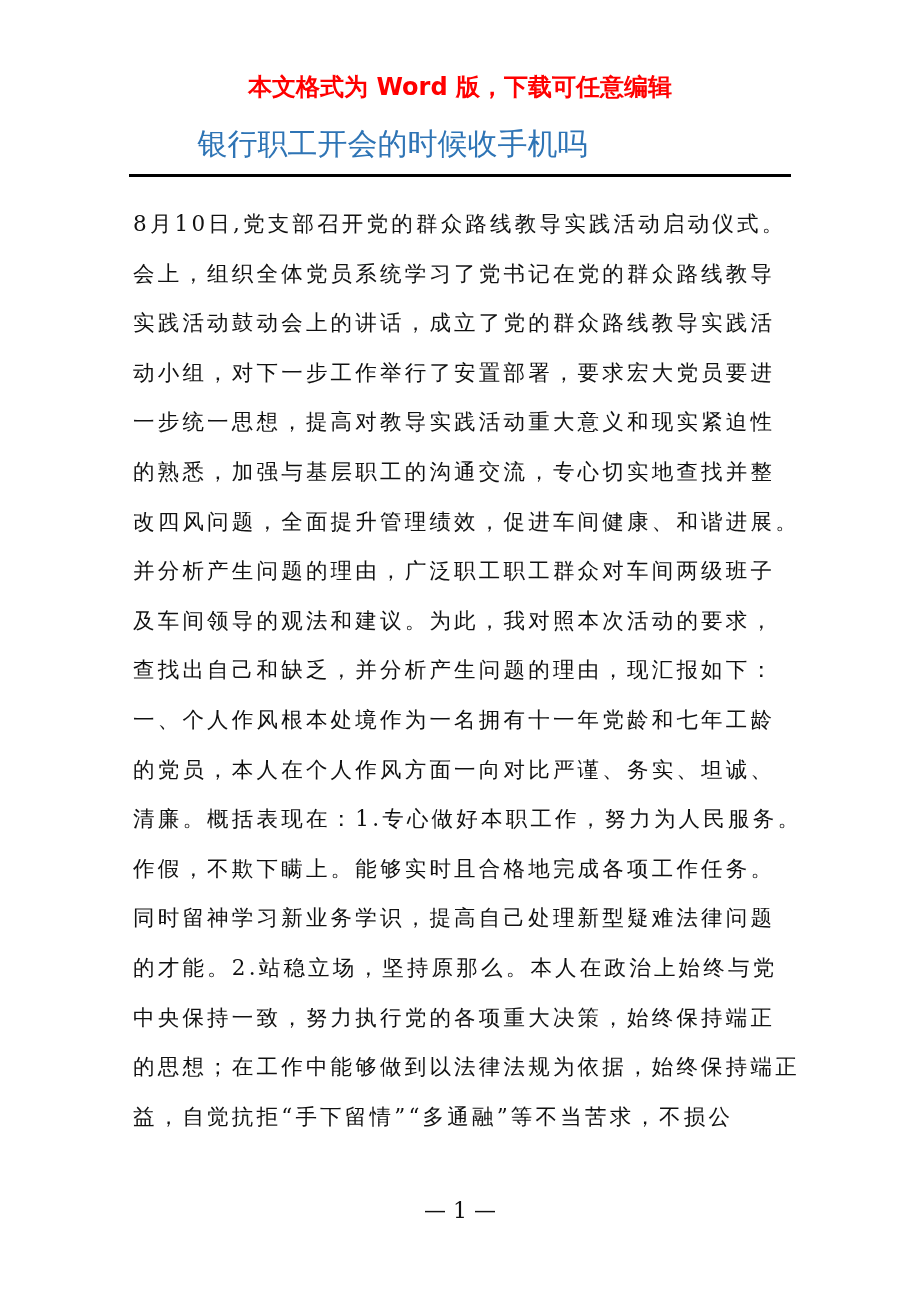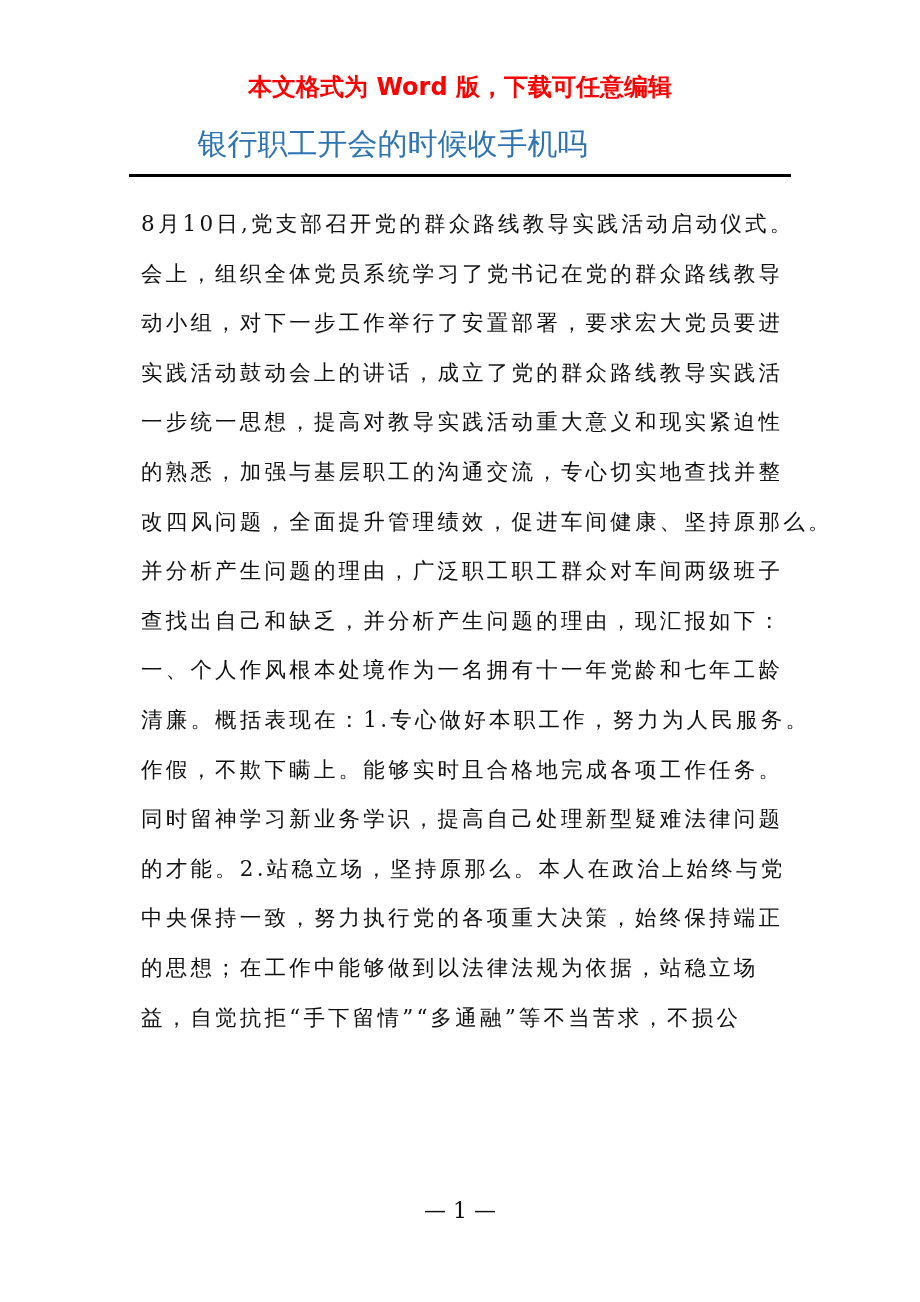--- a/index.html
+++ b/index.html
@@ -42,21 +42,21 @@
       position: absolute;
       top: 174px;
       left: 129px;
       width: 662px;
       height: 3px;
       background: #000000;
     }
     .body-text {
       position: absolute;
       top: 199px;
-      left: 141px;
+      left: 133px;
       width: 660px;
       color: #111111;
       font-size: 21.5px;
       letter-spacing: 3.2px;
     }
     .line {
       height: 49.6px;
       line-height: 49.6px;
       white-space: nowrap;
     }
@@ -74,30 +74,32 @@
 </head>
 <body>
 
 <div class="banner">本文格式为 Word 版，下载可任意编辑</div>
 <div class="title">银行职工开会的时候收手机吗</div>
 <div class="rule"></div>
 
 <div class="body-text">
   <div class="line">8月10日,党支部召开党的群众路线教导实践活动启动仪式。</div>
   <div class="line">会上，组织全体党员系统学习了党书记在党的群众路线教导</div>
+  <div class="line">实践活动鼓动会上的讲话，成立了党的群众路线教导实践活</div>
   <div class="line">动小组，对下一步工作举行了安置部署，要求宏大党员要进</div>
-  <div class="line">实践活动鼓动会上的讲话，成立了党的群众路线教导实践活</div>
   <div class="line">一步统一思想，提高对教导实践活动重大意义和现实紧迫性</div>
   <div class="line">的熟悉，加强与基层职工的沟通交流，专心切实地查找并整</div>
-  <div class="line">改四风问题，全面提升管理绩效，促进车间健康、坚持原那么。</div>
+  <div class="line">改四风问题，全面提升管理绩效，促进车间健康、和谐进展。</div>
   <div class="line">并分析产生问题的理由，广泛职工职工群众对车间两级班子</div>
+  <div class="line">及车间领导的观法和建议。为此，我对照本次活动的要求，</div>
   <div class="line">查找出自己和缺乏，并分析产生问题的理由，现汇报如下：</div>
   <div class="line">一、个人作风根本处境作为一名拥有十一年党龄和七年工龄</div>
+  <div class="line">的党员，本人在个人作风方面一向对比严谨、务实、坦诚、</div>
   <div class="line">清廉。概括表现在：1.专心做好本职工作，努力为人民服务。</div>
   <div class="line">作假，不欺下瞒上。能够实时且合格地完成各项工作任务。</div>
   <div class="line">同时留神学习新业务学识，提高自己处理新型疑难法律问题</div>
   <div class="line">的才能。2.站稳立场，坚持原那么。本人在政治上始终与党</div>
   <div class="line">中央保持一致，努力执行党的各项重大决策，始终保持端正</div>
-  <div class="line">的思想；在工作中能够做到以法律法规为依据，站稳立场</div>
+  <div class="line">的思想；在工作中能够做到以法律法规为依据，始终保持端正</div>
   <div class="line">益，自觉抗拒“手下留情”“多通融”等不当苦求，不损公</div>
 </div>
 
 <div class="page-number">— 1 —</div>
 
 </body></html>

